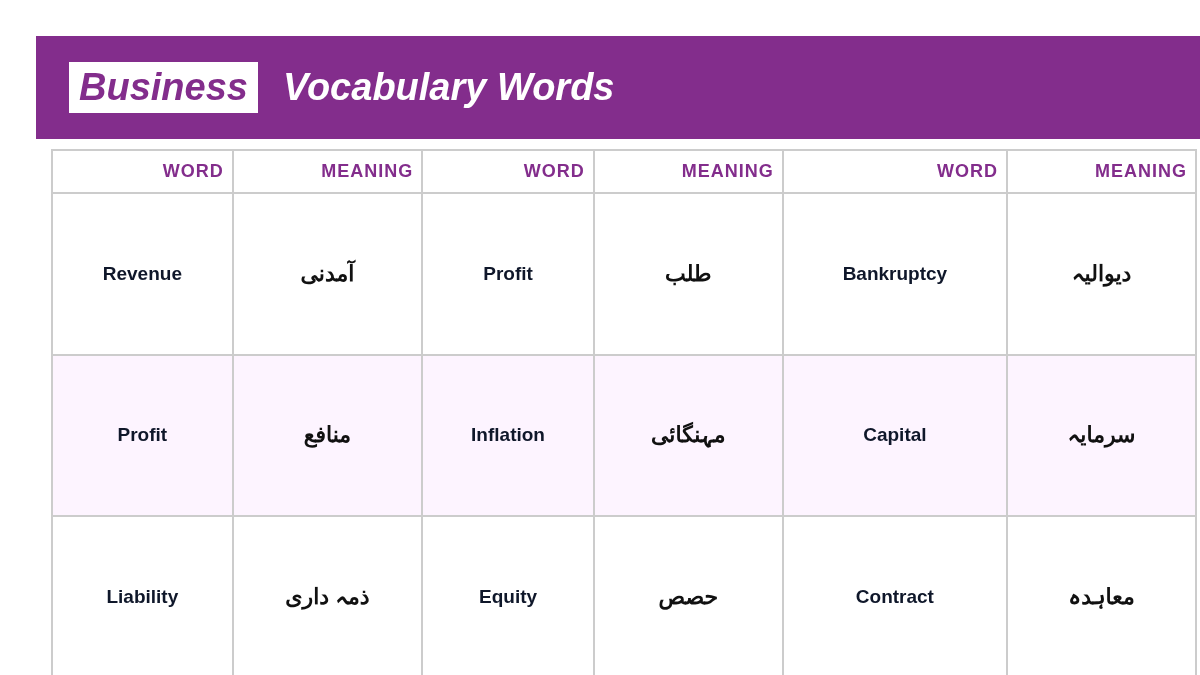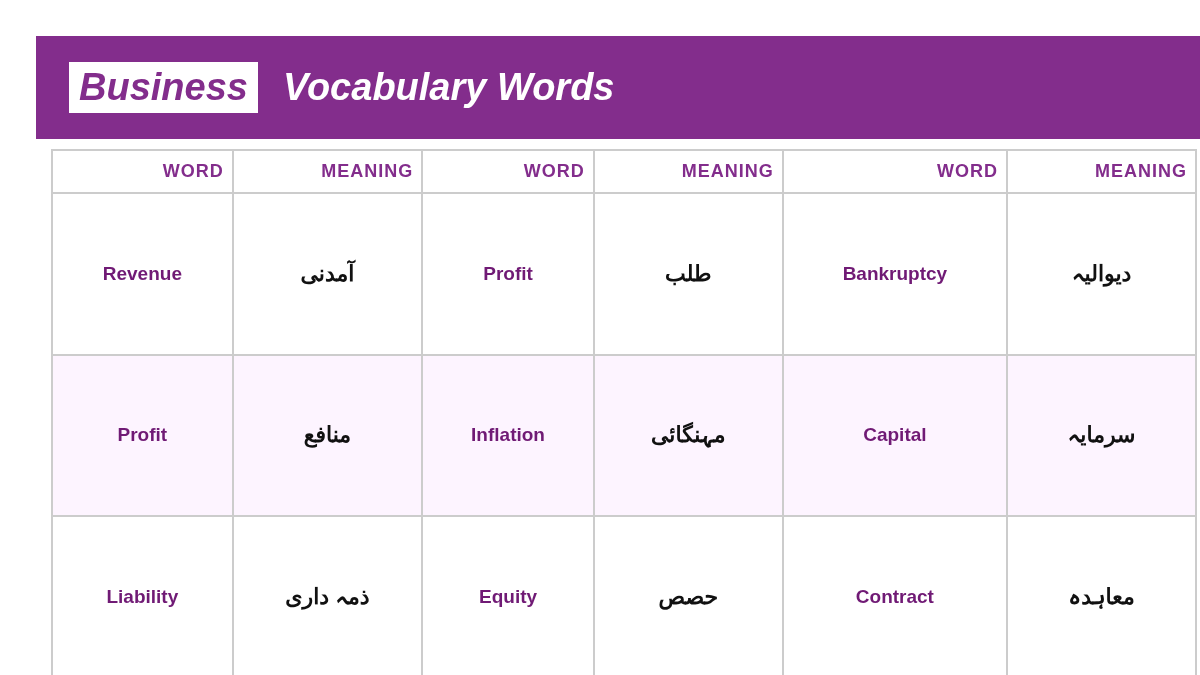--- a/index.html
+++ b/index.html
@@ -82,21 +82,21 @@
       padding: 8px 12px;
       text-align: center;
       font-size: 18px;
       font-weight: 500;
       vertical-align: middle;
     }
 
     td.word-cell {
       font-size: 19px;
       font-weight: 600;
-      color: #701a75;
+      color: #0f172a;
     }
 
     td.meaning-cell {
       font-size: 22px;
       font-weight: 700;
       color: #111111;
       direction: rtl;
       font-family: 'Arial', sans-serif;
     }
 

